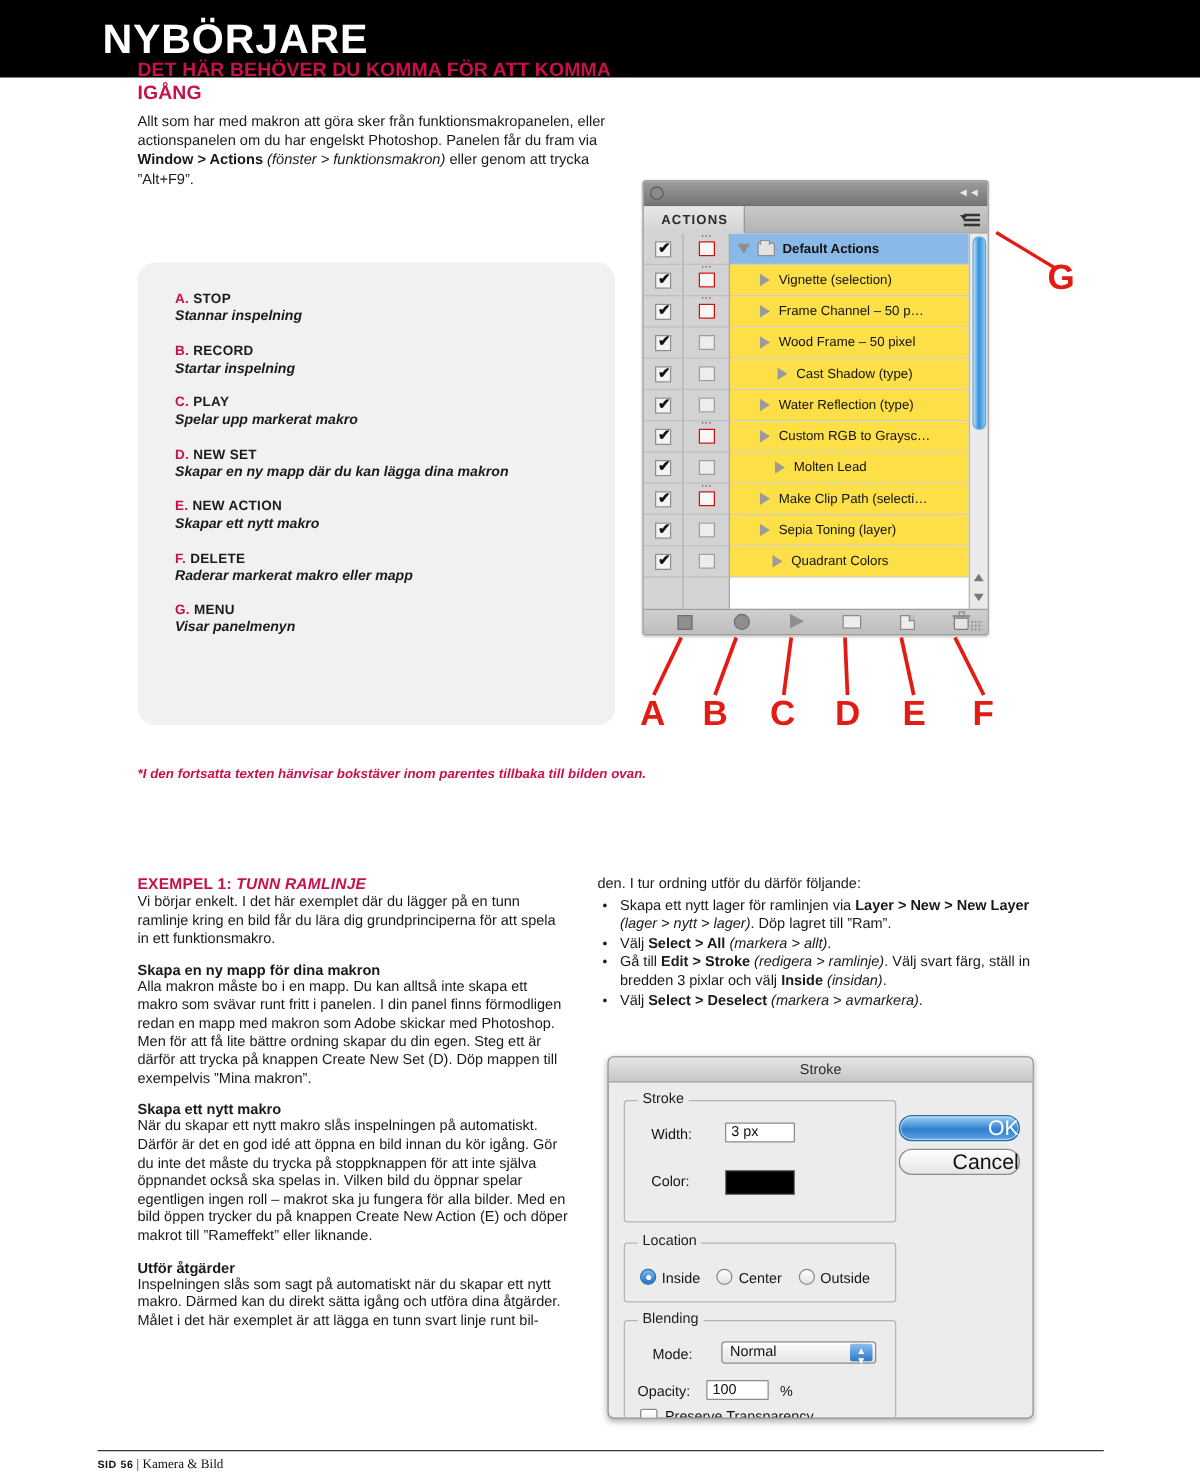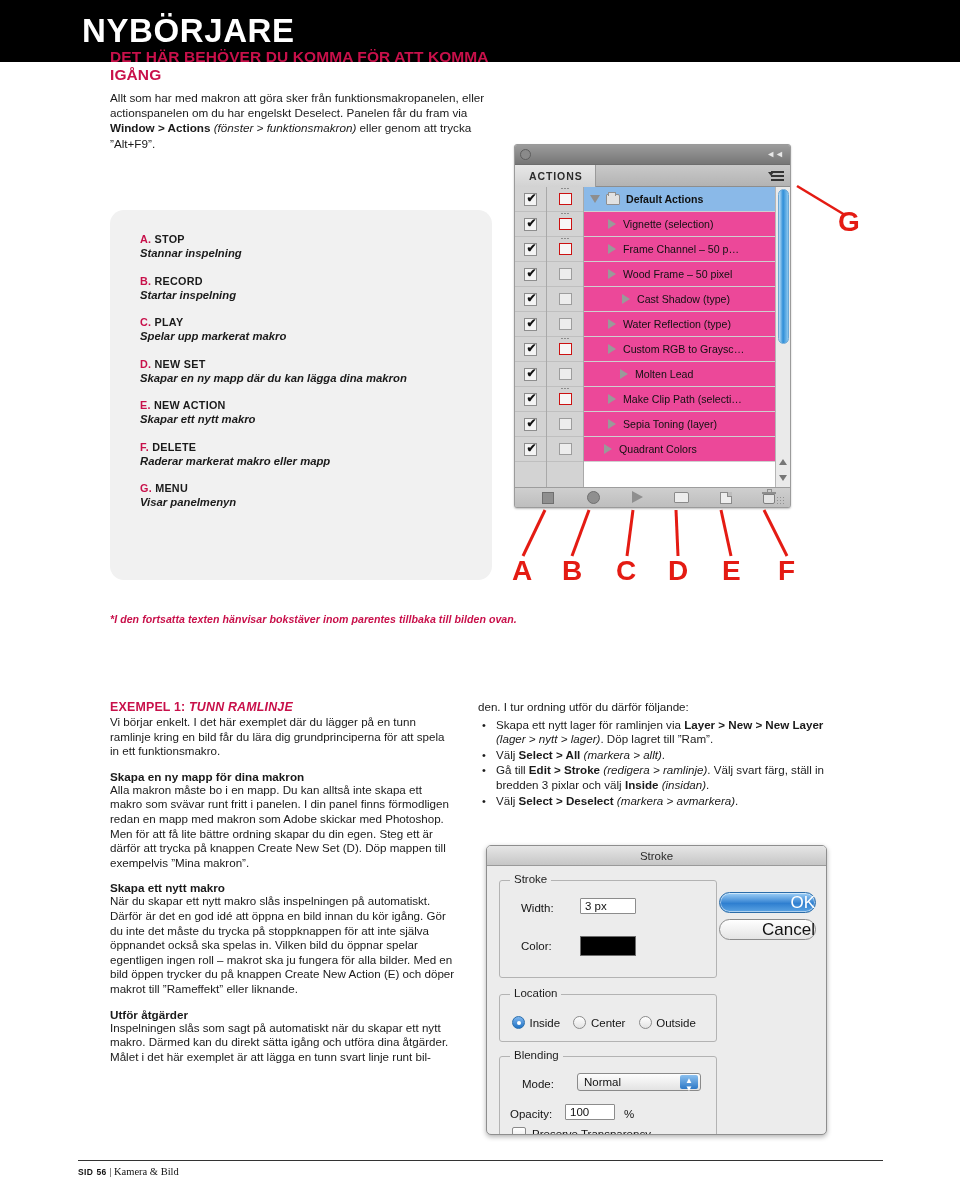--- a/index.html
+++ b/index.html
@@ -128,21 +128,21 @@
   .ps-col-rows  { flex:1; background:#ffffff; position:relative; }
   .ps-col-scroll{ width:15px; background:#eaeaea; border-left:1px solid #b5b5b5; position:relative;}
 
   .ck-cell, .dlg-cell, .row-cell {
     height:25px; border-bottom:1px solid #bfbfbf;
     display:flex; align-items:center; justify-content:center;
     position:relative;
   }
   .row-cell {
     justify-content:flex-start; padding-left:4px;
-    border-bottom:1px solid #cfcfcf; background:#ec4899;
+    border-bottom:1px solid #cfcfcf; background:#fde047;
   }
   .row-cell.selected { background:#8ab9e8; }
   .ck-box {
     width:13px;height:13px;background:#f4f4f4;border:1px solid #8d8d8d;
     position:relative;
   }
   .ck-box.checked::after{
     content:"✔"; position:absolute; left:0; top:-3px; width:13px;
     text-align:center; font-size:12px; color:#111; font-weight:bold;
   }
@@ -298,21 +298,21 @@
 </style>
 </head>
 <body>
 
 <div class="topbar">
   <div class="topbar-title">NYBÖRJARE</div>
 </div>
 
 <div class="intro">
   <h2>DET HÄR BEHÖVER DU KOMMA FÖR ATT KOMMA IGÅNG</h2>
-  <p><span>Allt som har med makron att göra sker från funktionsmakropanelen, eller actionspanelen om du har engelskt Deselect. Panelen får du fram via </span><b>Window &gt; Actions</b><i> (fönster &gt; funktionsmakron)</i><span> eller genom att trycka ”Alt+F9”.</span></p>
+  <p><span>Allt som har med makron att göra sker från funktionsmakropanelen, eller actionspanelen om du har engelskt Photoshop. Panelen får du fram via </span><b>Window &gt; Actions</b><i> (fönster &gt; funktionsmakron)</i><span> eller genom att trycka ”Alt+F9”.</span></p>
 </div>
 
 <div class="legend-card">
   <div class="legend-list">
     <div class="legend-item">
       <div class="lt"><span class="ltr">A.</span> <span>STOP</span></div>
       <div class="ld">Stannar inspelning</div>
     </div>
     <div class="legend-item">
       <div class="lt"><span class="ltr">B.</span> <span>RECORD</span></div>
@@ -468,21 +468,21 @@
         <span class="row-label">Molten Lead</span>
       </div>
       <div class="row-cell" style="padding-left:22px">
         <span class="tri-r"></span>
         <span class="row-label">Make Clip Path (selecti…</span>
       </div>
       <div class="row-cell" style="padding-left:22px">
         <span class="tri-r"></span>
         <span class="row-label">Sepia Toning (layer)</span>
       </div>
-      <div class="row-cell" style="padding-left:18px">
+      <div class="row-cell" style="padding-left:32px">
         <span class="tri-r"></span>
         <span class="row-label">Quadrant Colors</span>
       </div>
     </div>
 
     <div class="ps-col-scroll">
       <div class="sb-thumb"></div>
       <div class="sb-up"></div>
       <div class="sb-dn"></div>
     </div>

